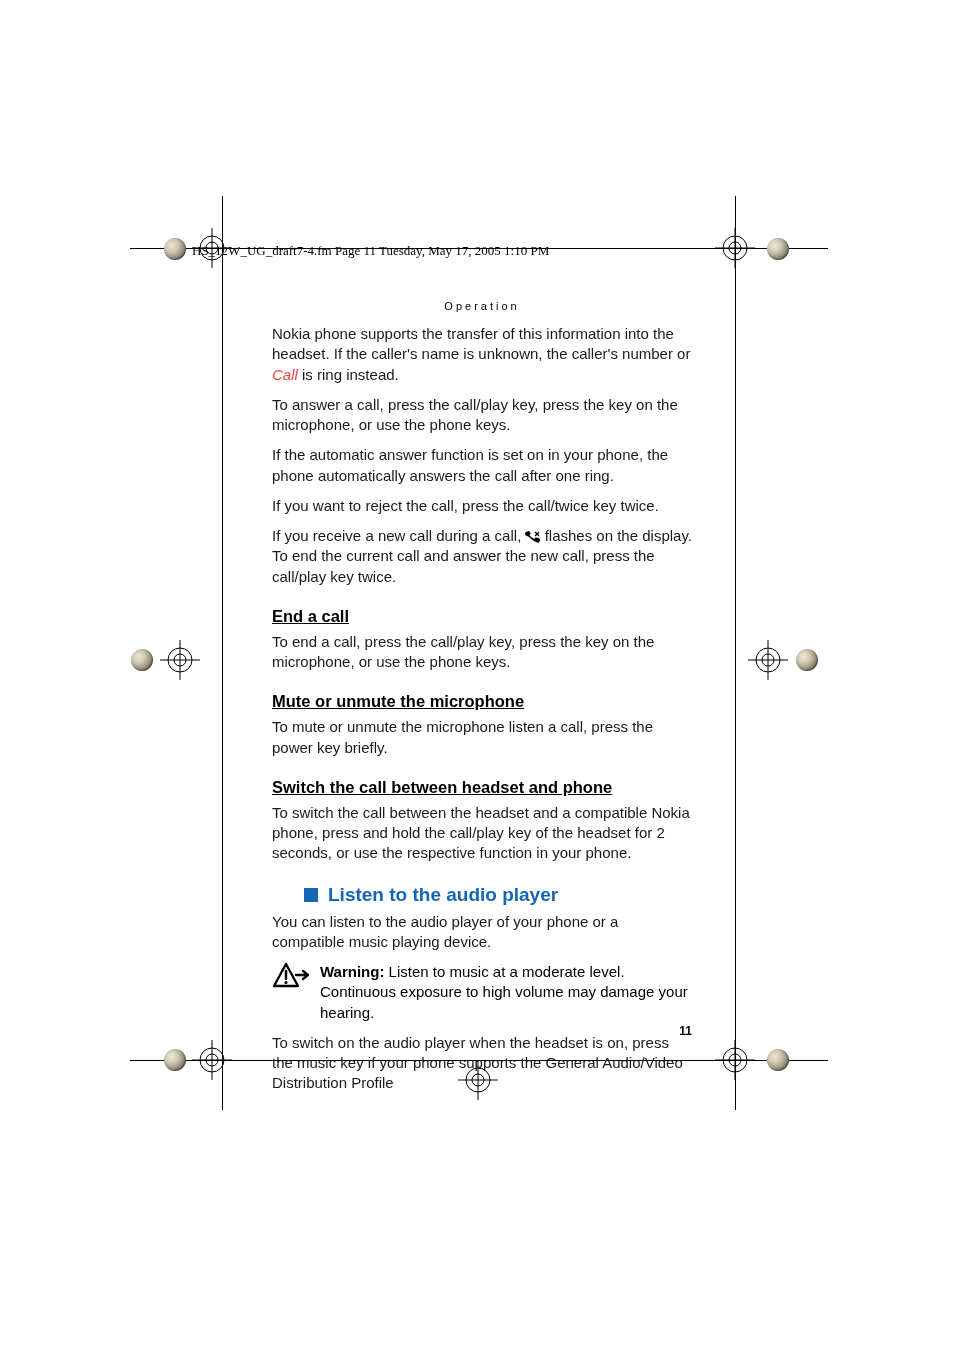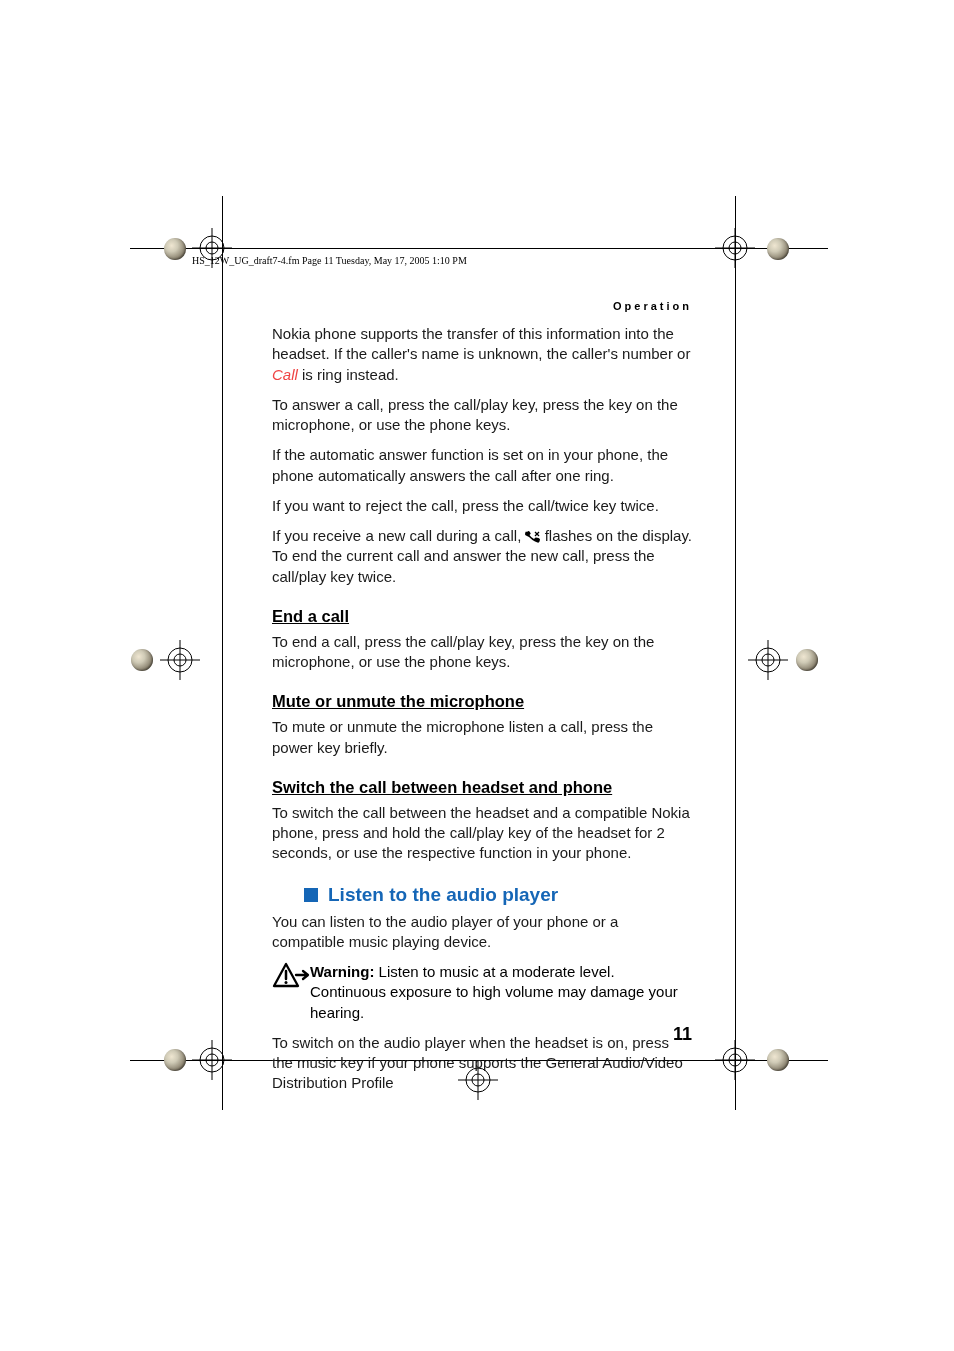--- a/index.html
+++ b/index.html
@@ -17,24 +17,24 @@
     position: absolute;
     left: 272px;
     top: 324px;
     width: 420px;
   }
   .section-header-running {
     position: absolute;
     top: 300px;
     left: 272px;
     width: 420px;
-    text-align: right;
+    text-align: center;
     font-size: 11px;
     letter-spacing: 3px;
-    font-weight: 700;
+    font-weight: 400;
     color: #000;
   }
   .para {
     font-size: 15px;
     line-height: 1.35;
     margin: 0 0 10px 0;
     color: #1a1a1a;
   }
   .para .inline-link {
     color: #ef4444;
@@ -58,47 +58,48 @@
   }
   .major-head .square {
     display: inline-block;
     width: 14px;
     height: 14px;
     background: #1566b6;
     flex: 0 0 auto;
   }
   .warn-row {
     display: flex;
+    gap: 10px;
     margin-bottom: 10px;
   }
   .warn-icon {
     flex: 0 0 auto;
   }
   .warn-text {
     font-size: 15px;
     line-height: 1.35;
   }
   .warn-text .bold {
     font-weight: 700;
   }
   .page-num {
     position: absolute;
     top: 1024px;
     left: 272px;
     width: 420px;
     text-align: right;
-    font-size: 18px;
+    font-size: 12px;
     font-weight: 700;
     color: #000;
   }
   .framemaker-header {
     position: absolute;
-    top: 255px;
+    top: 243px;
     left: 192px;
-    font-size: 10px;
+    font-size: 13px;
     font-family: "Times New Roman", serif;
     color: #000;
   }
   .fm-small-reg {
     position: absolute;
     width: 24px;
     height: 24px;
     display: flex;
     align-items: center;
     justify-content: center;

